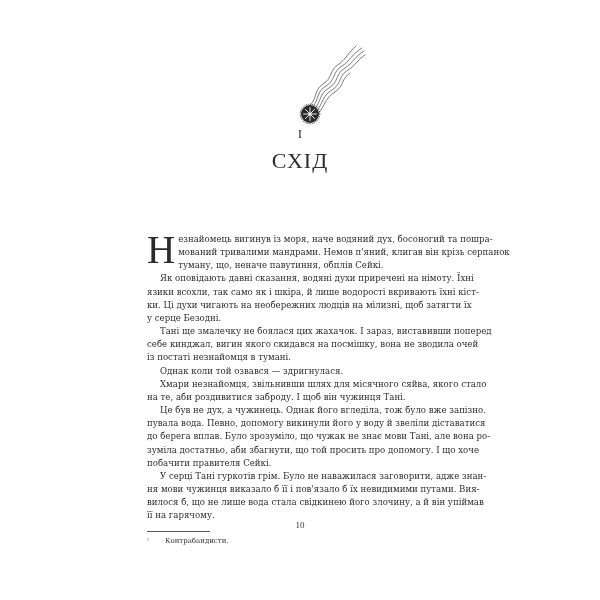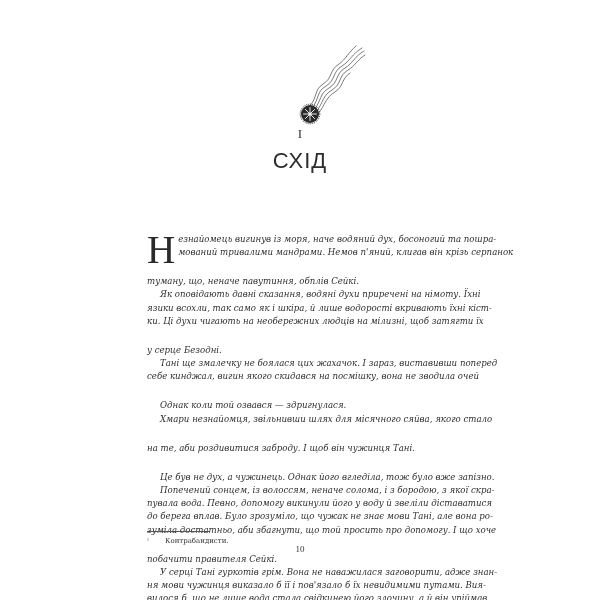--- a/index.html
+++ b/index.html
@@ -35,21 +35,21 @@
     text-align: center;
     font-family: "Liberation Serif", serif;
     font-size: 13px;
     color: #333;
   }
   .chapter-title {
     position: absolute;
     left: 0; right: 0;
     top: 148px;
     text-align: center;
-    font-family: Liberation Sans, sans-serif;
+    font-family: Liberation Serif, serif;
     font-size: 22px;
     letter-spacing: 1px;
     color: #2c2c2c;
   }
   .body-text {
     position: absolute;
     left: 147px;
     top: 233px;
     width: 319px;
     font-family: "DejaVu Serif", serif;
@@ -72,25 +72,23 @@
     line-height: 30px;
     height: 28px;
     margin: 2px 3px 0 0;
     color: #2a2a2a;
   }
   .line {
     display: block;
     white-space: nowrap;
     text-align-last: justify;
     text-align: justify;
-    font-style: italic;
   }
   .line.last {
     text-align-last: left;
-    margin-top: 16px;
   }
   .footnote-rule {
     position: absolute;
     left: 147px;
     top: 531px;
     width: 63px;
     height: 0;
     border-top: 0.8px solid #555;
   }
   .footnote {
@@ -103,21 +101,21 @@
   }
   .footnote .fn-num {
     display: inline-block;
     width: 18px;
     font-size: 5px;
     vertical-align: top;
   }
   .page-number {
     position: absolute;
     left: 0; right: 0;
-    top: 544px;
+    top: 520px;
     text-align: center;
     font-family: "Liberation Serif", serif;
     font-size: 9px;
     color: #333;
   }
 </style>
 </head>
 <body>
 
 <div class="page">
@@ -153,40 +151,40 @@
     </p>
     <p>
       <span class="line">Як оповідають давні сказання, водяні духи приречені на німоту. Їхні</span>
       <span class="line" style="text-indent:0">язики всохли, так само як і шкіра, й лише водорості вкривають їхні кіст-</span>
       <span class="line" style="text-indent:0">ки. Ці духи чигають на необережних людців на мілизні, щоб затягти їх</span>
       <span class="line last" style="text-indent:0">у серце Безодні.</span>
     </p>
     <p>
       <span class="line">Тані ще змалечку не боялася цих жахачок. І зараз, виставивши поперед</span>
       <span class="line" style="text-indent:0">себе кинджал, вигин якого скидався на посмішку, вона не зводила очей</span>
+      <span class="line last" style="text-indent:0">із постаті незнайомця в тумані.</span>
     </p>
     <p>
       <span class="line last">Однак коли той озвався — здригнулася.</span>
     </p>
     <p>
       <span class="line">Хмари незнайомця, звільнивши шлях для місячного сяйва, якого стало</span>
       <span class="line last" style="text-indent:0">на те, аби роздивитися заброду. І щоб він чужинця Тані.</span>
     </p>
     <p>
       <span class="line last">Це був не дух, а чужинець. Однак його вгледіла, тож було вже запізно.</span>
     </p>
     <p>
-      <span class="line">Попечений сонцем, із волоссям, неначе солома, і з бородою, з якої скра-</span>
       <span class="line" style="text-indent:0">пувала вода. Певно, допомогу викинули його у воду й звеліли діставатися</span>
       <span class="line" style="text-indent:0">до берега вплав. Було зрозуміло, що чужак не знає мови Тані, але вона ро-</span>
       <span class="line" style="text-indent:0">зуміла достатньо, аби збагнути, що той просить про допомогу. І що хоче</span>
       <span class="line last" style="text-indent:0">побачити правителя Сейкі.</span>
     </p>
     <p>
-      <span class="line">У серці Тані гуркотів грім. Вона не наважилася заговорити, адже знан-</span>
+      <span class="line">У серці Тані гуркотів грім. Було не наважилася заговорити, адже знан-</span>
       <span class="line" style="text-indent:0">ня мови чужинця виказало б її і пов'язало б їх невидимими путами. Вия-</span>
       <span class="line" style="text-indent:0">вилося б, що не лише вода стала свідкинею його злочину, а й він упіймав</span>
       <span class="line last" style="text-indent:0">її на гарячому.</span>
     </p>
   </div>
 
   <div class="footnote-rule"></div>
   <div class="footnote">
     <span class="fn-num">¹</span><span>Контрабандисти.</span>
   </div>

